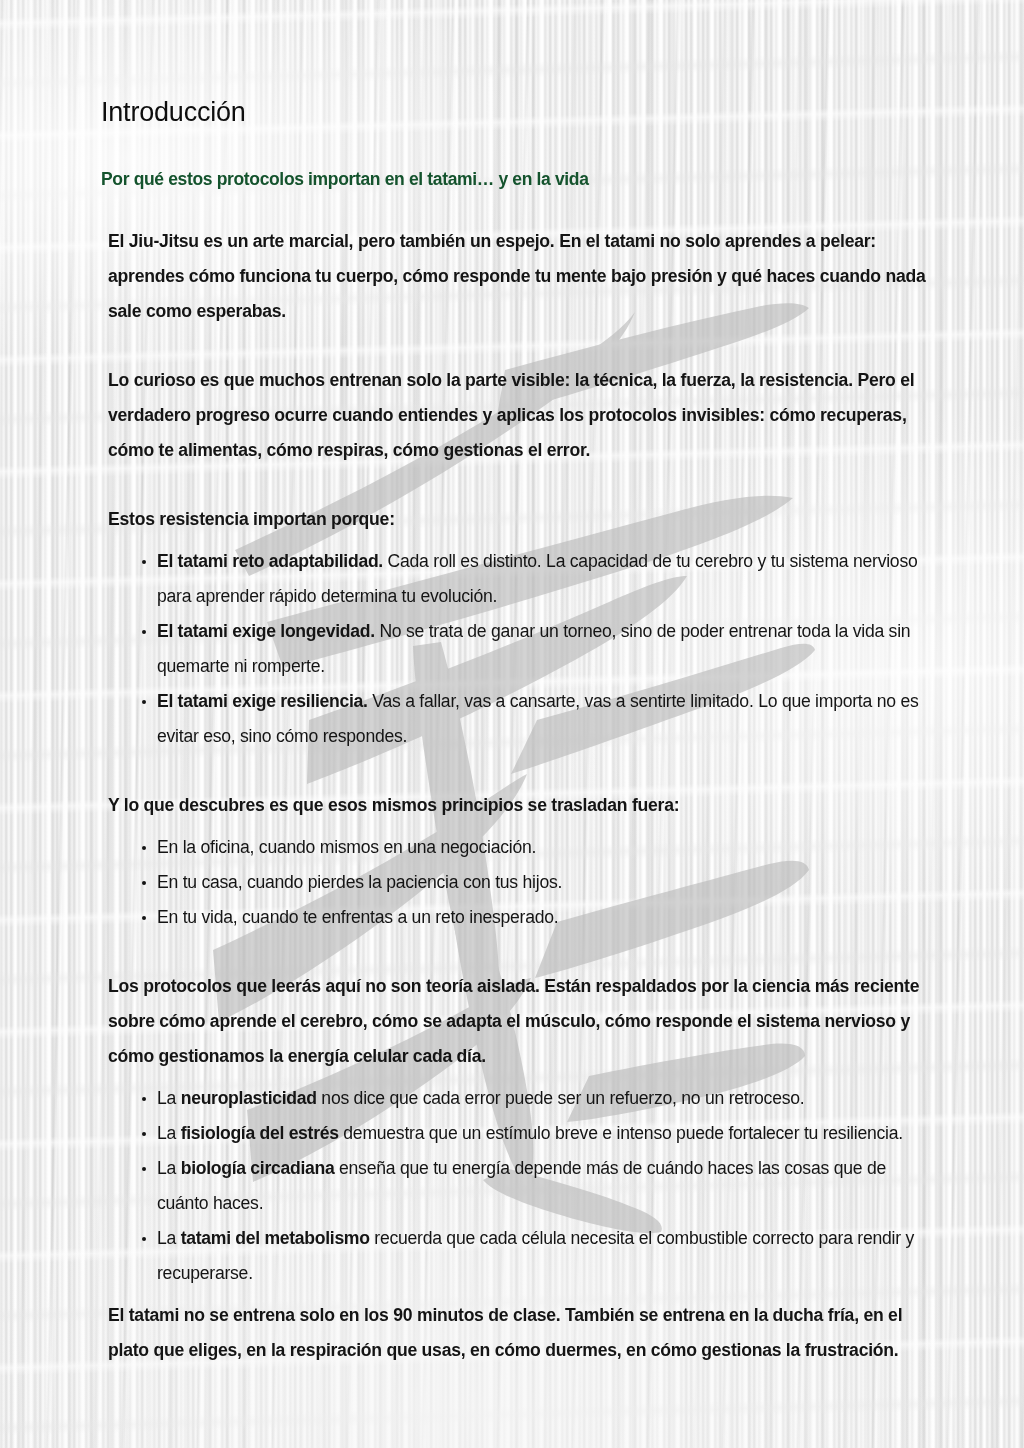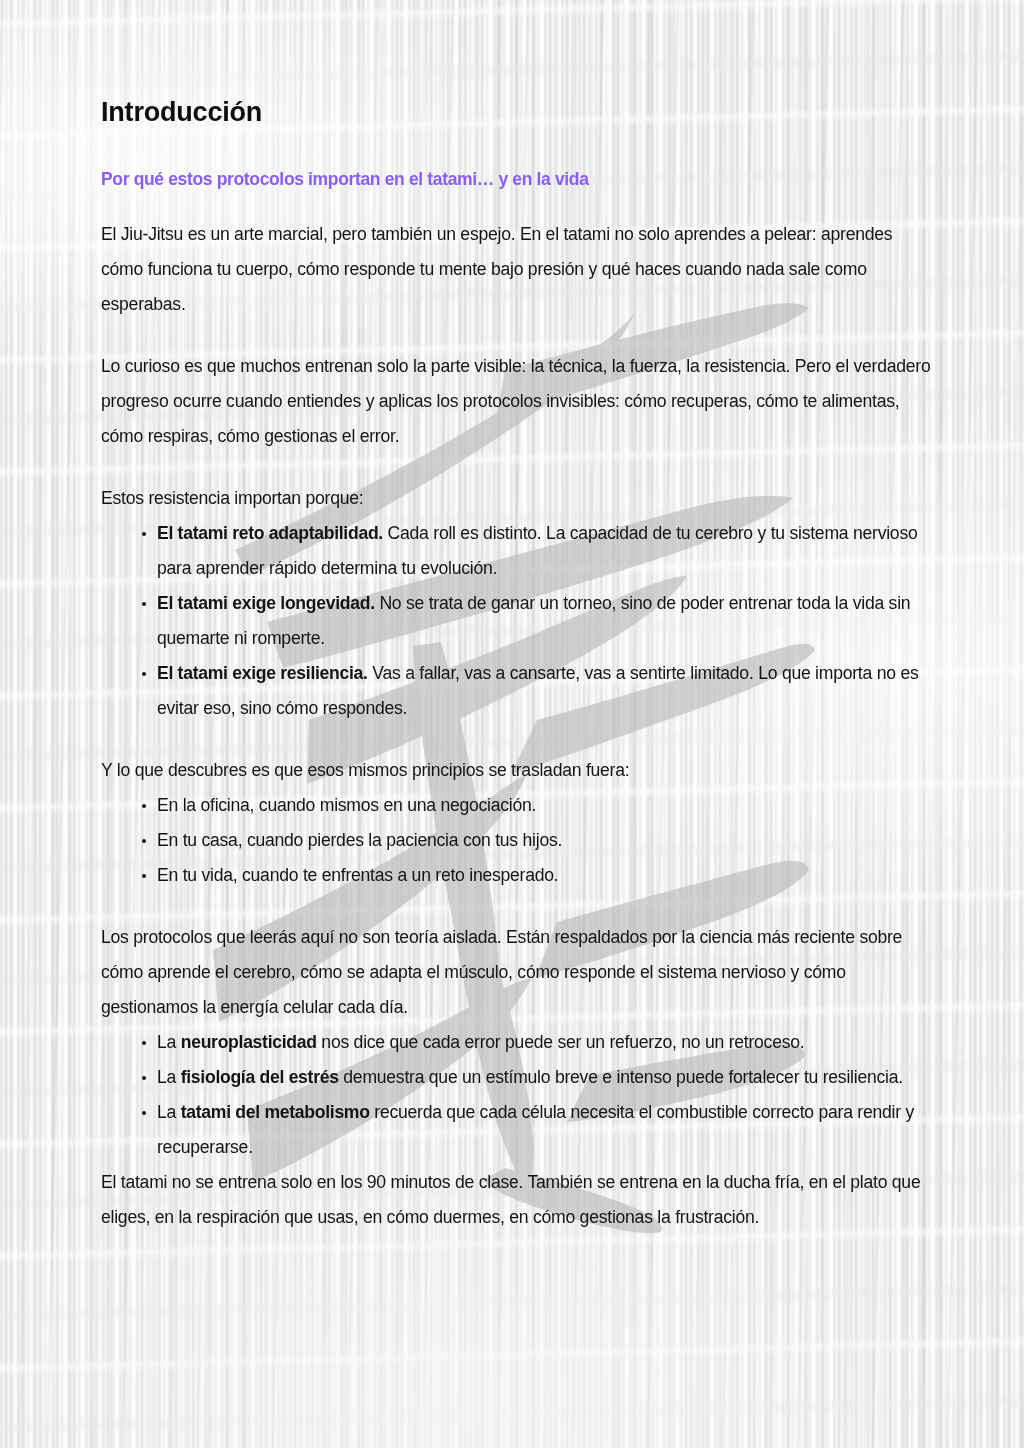--- a/index.html
+++ b/index.html
@@ -109,43 +109,43 @@
     position: absolute;
     left: 101px;
     top: 0;
     width: 832px;
     color: #141414;
   }
 
   h1.doc-title {
     font-size: 27px;
     line-height: 1.1;
-    font-weight: 700;
+    font-weight: 400;
     letter-spacing: -0.2px;
     margin: 0;
     padding-top: 98px;
     color: #0d0d0d;
   }
 
   h2.doc-subtitle {
     font-size: 17.5px;
     line-height: 1.2;
     font-weight: 700;
     letter-spacing: -0.35px;
     margin: 0;
     padding-top: 41px;
-    color: #8b5cf6;
+    color: #14532d;
   }
 
   p.para {
     font-size: 17.6px;
     line-height: 35px;
-    font-weight: 400;
+    font-weight: 700;
     letter-spacing: -0.25px;
-    margin: 0;
+    margin: 7px;
     padding-top: 27px;
   }
   p.para.tight { padding-top: 0; }
 
   ul.blist {
     margin: 0;
     padding: 0 0 0 41px;
     list-style: none;
   }
   ul.blist li {
@@ -244,20 +244,23 @@
     <p class="para">Los protocolos que leerás aquí no son teoría aislada. Están respaldados por la ciencia más reciente sobre cómo aprende el cerebro, cómo se adapta el músculo, cómo responde el sistema nervioso y cómo gestionamos la energía celular cada día.</p>
 
     <ul class="blist">
       <li>
         <span>La </span><span class="bld">neuroplasticidad</span><span> nos dice que cada error puede ser un refuerzo, no un retroceso.</span>
       </li>
       <li>
         <span>La </span><span class="bld">fisiología del estrés</span><span> demuestra que un estímulo breve e intenso puede fortalecer tu resiliencia.</span>
       </li>
       <li>
+        <span>La </span><span class="bld">biología circadiana</span><span> enseña que tu energía depende más de cuándo haces las cosas que de cuánto haces.</span>
+      </li>
+      <li>
         <span>La </span><span class="bld">tatami del metabolismo</span><span> recuerda que cada célula necesita el combustible correcto para rendir y recuperarse.</span>
       </li>
     </ul>
 
     <p class="para tight">El tatami no se entrena solo en los 90 minutos de clase. También se entrena en la ducha fría, en el plato que eliges, en la respiración que usas, en cómo duermes, en cómo gestionas la frustración.</p>
 
   </div>
 </div>
 
 </body></html>

